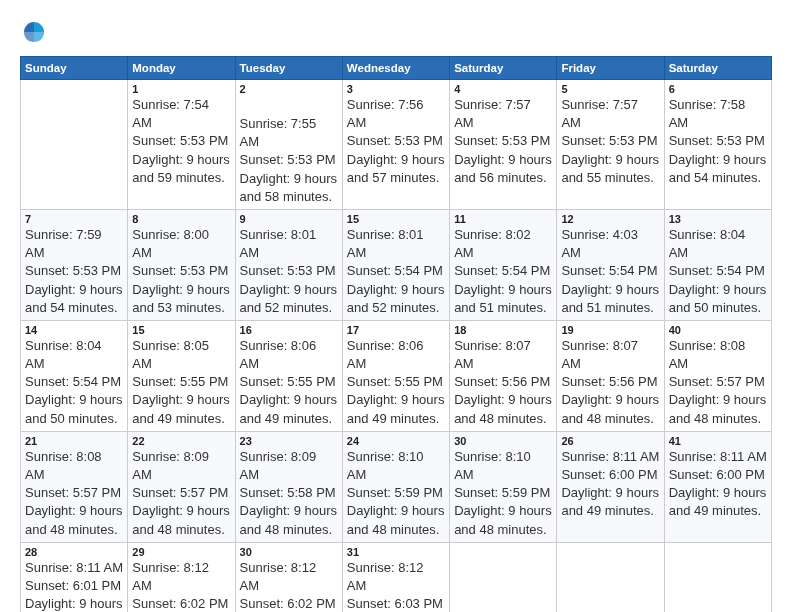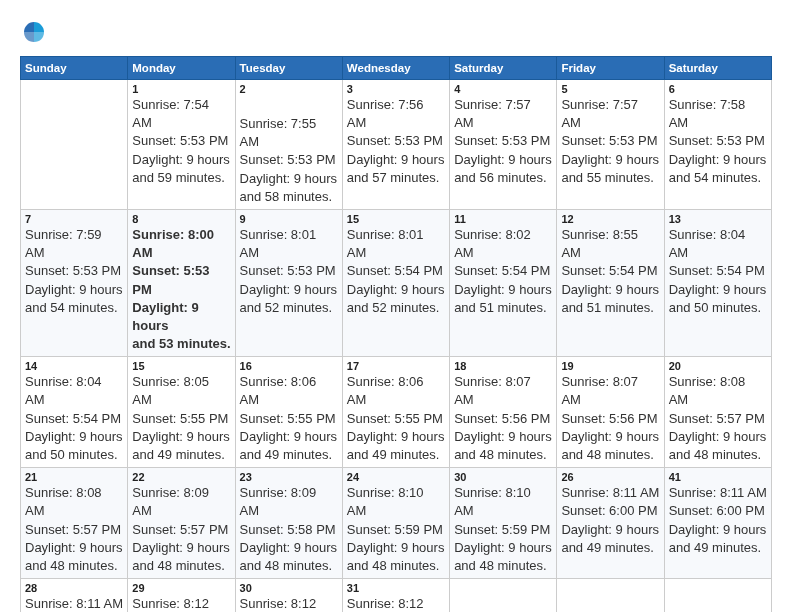--- a/index.html
+++ b/index.html
@@ -192,21 +192,21 @@
         <tr>
           <td>
             <span class="day-number">7</span>
             <div class="day-info" style="white-space: pre-line;">Sunrise: 7:59 AM
 Sunset: 5:53 PM
 Daylight: 9 hours
 and 54 minutes.</div>
           </td>
           <td>
             <span class="day-number">8</span>
-            <div class="day-info" style="white-space: pre-line; font-weight: bold;">Sunrise: 8:00 AM
+            <div class="day-info" style="white-space: pre-line;">Sunrise: 8:00 AM
 Sunset: 5:53 PM
 Daylight: 9 hours
 and 53 minutes.</div>
           </td>
           <td>
             <span class="day-number">9</span>
             <div class="day-info" style="white-space: pre-line;">Sunrise: 8:01 AM
 Sunset: 5:53 PM
 Daylight: 9 hours
 and 52 minutes.</div>
@@ -220,21 +220,21 @@
           </td>
           <td>
             <span class="day-number">11</span>
             <div class="day-info" style="white-space: pre-line;">Sunrise: 8:02 AM
 Sunset: 5:54 PM
 Daylight: 9 hours
 and 51 minutes.</div>
           </td>
           <td>
             <span class="day-number">12</span>
-            <div class="day-info" style="white-space: pre-line;">Sunrise: 8:55 AM
+            <div class="day-info" style="white-space: pre-line;">Sunrise: 4:03 AM
 Sunset: 5:54 PM
 Daylight: 9 hours
 and 51 minutes.</div>
           </td>
           <td>
             <span class="day-number">13</span>
             <div class="day-info" style="white-space: pre-line;">Sunrise: 8:04 AM
 Sunset: 5:54 PM
 Daylight: 9 hours
 and 50 minutes.</div>
@@ -277,21 +277,21 @@
 and 48 minutes.</div>
           </td>
           <td>
             <span class="day-number">19</span>
             <div class="day-info" style="white-space: pre-line;">Sunrise: 8:07 AM
 Sunset: 5:56 PM
 Daylight: 9 hours
 and 48 minutes.</div>
           </td>
           <td>
-            <span class="day-number">20</span>
+            <span class="day-number">40</span>
             <div class="day-info" style="white-space: pre-line;">Sunrise: 8:08 AM
 Sunset: 5:57 PM
 Daylight: 9 hours
 and 48 minutes.</div>
           </td>
         </tr>
         <tr>
           <td>
             <span class="day-number">21</span>
             <div class="day-info" style="white-space: pre-line;">Sunrise: 8:08 AM

